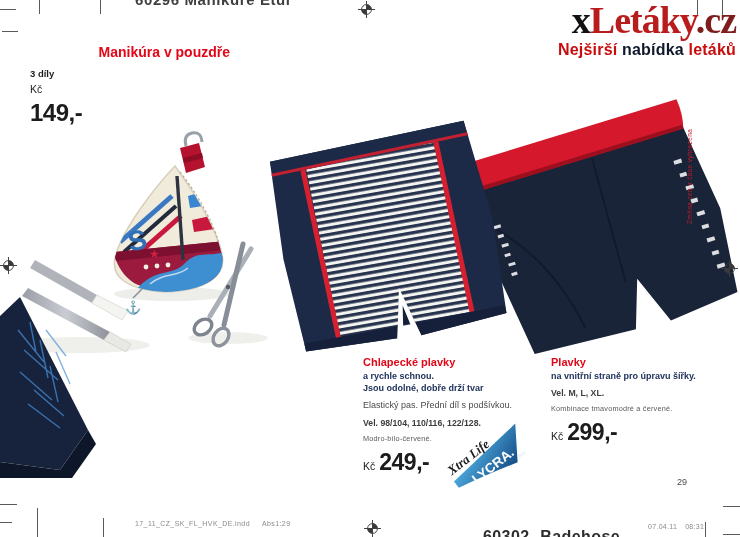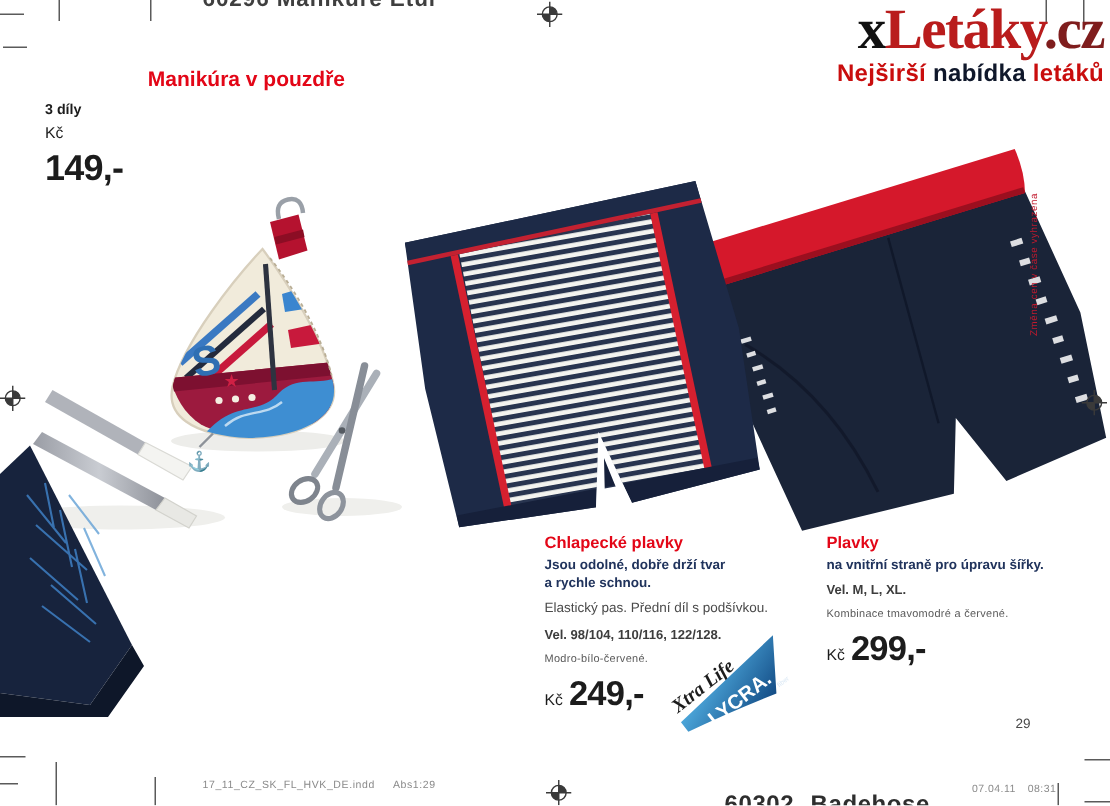--- a/index.html
+++ b/index.html
@@ -256,22 +256,22 @@
     <div class="price-row right">
       <span class="price-qty">3 díly</span>
       <span class="price-kc">Kč</span>
       <span class="price-amt">149,-</span>
     </div>
   </div>
 
   <div class="col boys">
     <div class="prod-title">Chlapecké plavky</div>
     <div class="prod-sub">
+      <div>a rychle schnou.</div>
       <div>Jsou odolné, dobře drží tvar</div>
-      <div>a rychle schnou.</div>
     </div>
     <div class="prod-body">Elastický pas. Přední díl s podšívkou.</div>
     <div class="sizes">Vel. 98/104, 110/116, 122/128.</div>
     <div class="colors-line">Modro-bílo-červené.</div>
     <div class="price-row">
       <span class="price-kc">Kč</span>
       <span class="price-amt">249,-</span>
     </div>
   </div>
 

